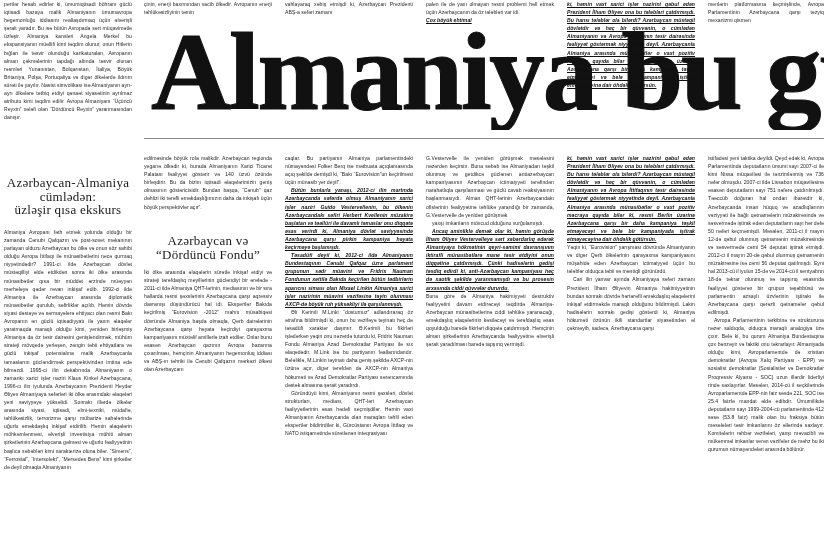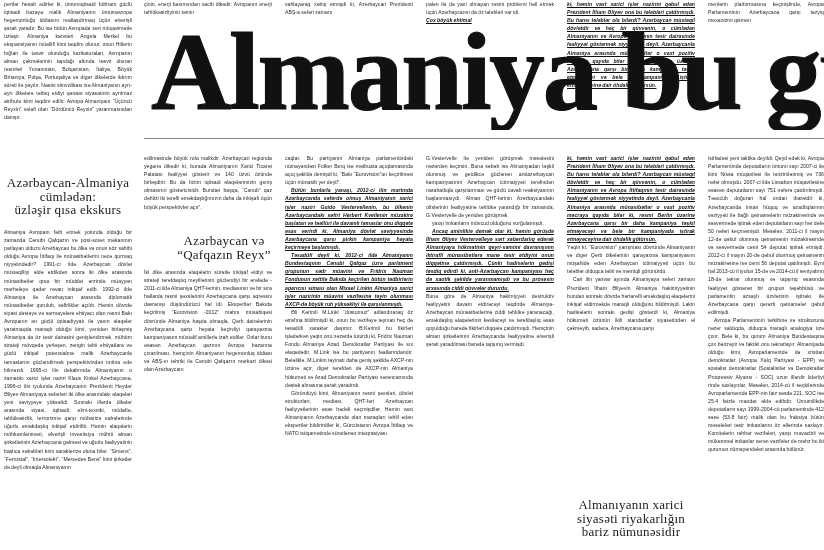--- a/index.html
+++ b/index.html
@@ -90,23 +90,23 @@
   </div>
 
   <div class="col" style="left:144px;top:0px;width:128px;">
     <p class="noind">çinin, enerji baxımından vacib ölkədir. Avropanın enerji təhlükəsizliyinin təmin</p>
   </div>
 
   <div class="col" style="left:144px;top:154px;width:128px;">
     <p class="noind">edilməsində böyük rola malikdir. Azərbaycan regionda yeganə ölkədir ki, burada Almaniyanın Xarici Ticarət Palatası fəaliyyət göstərir və 140 üzvü özündə birləşdirir. Bu da bizim iqtisadi əlaqələrimizin geniş olmasının göstəricisidir. Bundan başqa, “Cənub” qaz dəhlizi iki tərəfli əməkdaşlığımızın daha da inkişafı üçün böyük perspektivlər açır”.</p>
   </div>
 
-  <div class="subhead" style="left:158px;top:234px;width:132px;">
+  <div class="subhead" style="left:142px;top:234px;width:132px;">
     <div>Azərbaycan və</div>
-    <div>“Qafqazın Reyx”</div>
+    <div>“Dördüncü Fondu”</div>
   </div>
 
   <div class="col" style="left:144px;top:268px;width:128px;height:280px;overflow:hidden;">
     <p class="noind">İki ölkə arasında əlaqələrin sürətlə inkişaf etdiyi və strateji tərəfdaşlıq meyillərinin güclən­diyi bir ərəfədə - 2011-ci ildə Almaniya QHT-lərinin, mediasının və bir sıra hallarda rəsmi şəxslərinin Azərbaycana qarşı aqressiv davranışı düşündürücü hal idi. Ekspertlər Bakıda keçirilmiş “Eurovision -2012” mahnı müsabiqəsi dövründə Almaniya başda olmaqla, Qərb dairələrinin Azərbaycana qarşı həyata keçirdiyi qarayaxma kampaniyasını müxtəlif amillərlə izah etdilər. Onlar bunu əsasən Azərbaycan qazının Avropa bazarına çıxarılması, həmçinin Almaniyanın hegemonluq iddiası və ABŞ-ın təhriki ilə Cənubi Qafqazın mərkəzi ölkəsi olan Azərbaycanı</p>
   </div>
 
   <div class="col" style="left:285px;top:0px;width:128px;">
     <p class="noind">vahlayaraq xəbiş etmişdi ki, Azərbaycan Prezidenti ABŞ-a səfəri zamanı</p>
   </div>
 
@@ -133,25 +133,20 @@
   <div class="col" style="left:567px;top:0px;width:128px;">
     <p class="noind"><em class="hl">ki, həmin vaxt xarici işlər nazirini qəbul edən Prezident İlham Əliyev ona bu tələbləri çatdırmışdı. Bu hansı tələblər ola bilərdi? Azərbaycan müstəqil dövlətdir və heç bir qüvvənin, o cümlədən Almaniyanın və Avropa İttifaqının təsir dairəsində fəaliyyət göstərmək niyyətində deyil. Azərbaycanla Almaniya arasında münasibətlər o vaxt pozitiv məcraya qayıda bilər ki, rəsmi Berlin üzərinə Azərbaycana qarşı bir daha kampaniya təşkil etməyəcəyi və belə bir kampaniyada iştirak etməyəcəyinə dair öhdəlik götürsün.</em></p>
   </div>
 
   <div class="col" style="left:567px;top:154px;width:128px;height:330px;overflow:hidden;">
     <p class="noind"><em class="hl">ki, həmin vaxt xarici işlər nazirini qəbul edən Prezident İlham Əliyev ona bu tələbləri çatdırmışdı. Bu hansı tələblər ola bilərdi? Azərbaycan müstəqil dövlətdir və heç bir qüvvənin, o cümlədən Almaniyanın və Avropa İttifaqının təsir dairəsində fəaliyyət göstərmək niyyətində deyil. Azərbaycanla Almaniya arasında münasibətlər o vaxt pozitiv məcraya qayıda bilər ki, rəsmi Berlin üzərinə Azərbaycana qarşı bir daha kampaniya təşkil etməyəcəyi və belə bir kampaniyada iştirak etməyəcəyinə dair öhdəlik götürsün.</em></p>
     <p class="noind">Yəqin ki, “Eurovision” yarışması dövründə Almaniyanın və digər Qərb ölkələrinin qarayaxma kampaniyasını müşahidə edən Azərbaycan ictimaiyyəti üçün bu tələblər olduqca təbii və məntiqli görünürdü.</p>
     <p>Cari ilin yanvar ayında Almaniyaya səfəri zamanı Prezident İlham Əliyevin Almaniya hakimiyyətinin bundan sonrakı dövrdə hərtərəfli əməkdaşlıq əlaqələrini inkişaf etdirməkdə maraqlı olduğunu bildirmişdi. Lakin hadisələrin sonrakı gedişi göstərdi ki, Almaniya hökuməti özünün ikili standartlar siyasətindən əl çəkməyib, sadəcə, Azərbaycana qarşı</p>
   </div>
 
-  <div class="subhead" style="left:565px;top:498px;width:132px;">
-    <div>Almanıyanın xarici</div>
-    <div>siyasəti riyakarlığın</div>
-    <div>bariz nümunəsidir</div>
-  </div>
 
   <div class="col" style="left:708px;top:0px;width:116px;">
     <p class="noind">menlərin platformasına keçmiş­lində, Avropa Parlamentinin Azərbaycana qarşı təzyiq mexanizmi qismən</p>
   </div>
 
   <div class="col" style="left:708px;top:154px;width:116px;height:394px;overflow:hidden;">
     <p class="noind">istifadəsi yeni taktika deyildi. Qeyd edək ki, Avropa Parlamentində deputatların ümumi sayı 2007-ci ilə kimi Nissa müqaviləsi ilə tənzimlənmiş və 736 nəfər olmuşdu. 2007-ci ildə Lissabon müqaviləsinə əsasən deputatların sayı 751 nəfərə çatdırılmışdı. Təəccüb doğuran hal ondan ibarətdir ki, Azərbaycanda insan hüquq və azadlıqlarının vəziyyəti ilə bağlı qətnamələrin müzakirəsində və səsvermədə iştirak edən deputatların sayı hər dəfə 50 nəfəri keçməmişdi. Məsələn, 2011-ci il mayın 12-də qəbul olunmuş qətnamənin müzakirəsində və səsvermədə cəmi 54 deputat iştirak etmişdi. 2012-ci il mayın 20-də qəbul olunmuş qətnamənin müzakirəsinə isə cəmi 56 deputat qatılmışdı. Eyni hal 2013-cü il iyulun 15-də və 2014-cü il sentyabrın 18-də təkrar olunmuş və tapşırıq əsasında fəaliyyət göstərən bir qrupun təşəbbüsü və parlamentin azsaylı üzvlərinin iştirakı ilə Azərbaycana qarşı qərəzli qətnamələr qəbul edilmişdi.</p>
     <p>Avropa Parlamentinin tərkibinə və strukturuna nəzər saldıqda, olduqca maraqlı analogiya üzə çıxır. Belə ki, bu qurum Almaniya Bundestaqına çox bənzəyir və faktiki onu təkrarlayır. Almaniyada olduğu kimi, Avroparlamentdə də xristian demokratlar (Avropa Xalq Partiyası - EPP) və sosialist demokratlar (Sosialistlər və Demokratlar Proqressiv Alyansı - SOC) uzun illərdir liderliyi rində saxlayırlar. Məsələn, 2014-cü il seçkilərində Avroparlamentdə EPP-nin faiz səsdə 221, SOC isə 25.4 faizlə mandat əldə edibdir. Ümumilikdə deputatların sayı 1999-2004-cü parlamentində 412 səsə (53.8 faiz) malik olan bu fraksiya bütün məsələləri təsir imkanlarını öz əllərində saxlayır. Komitələrin rəhbər vəzifələri, yaxşı məvacibli və mükəmməl imkanlar verən vəzifələr də məhz bu iki qurumun nümayəndələri arasında bölünür.</p>
   </div>
 

